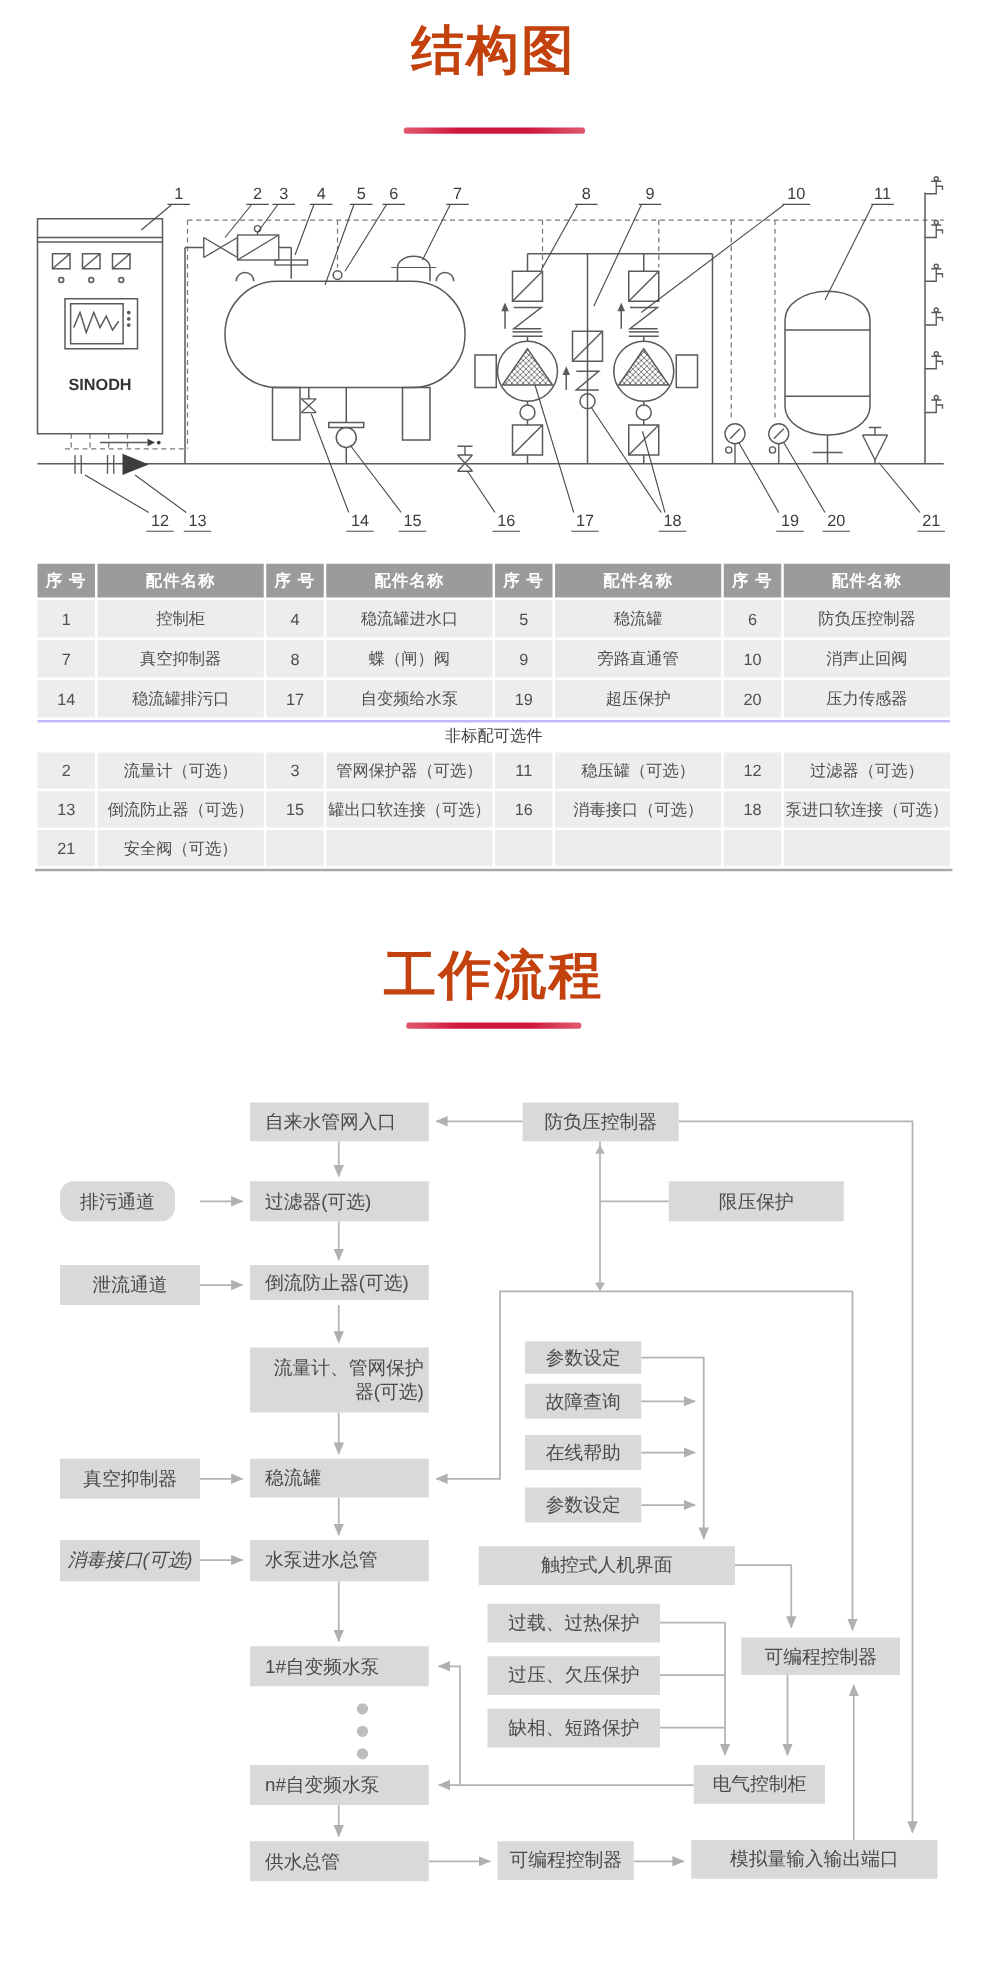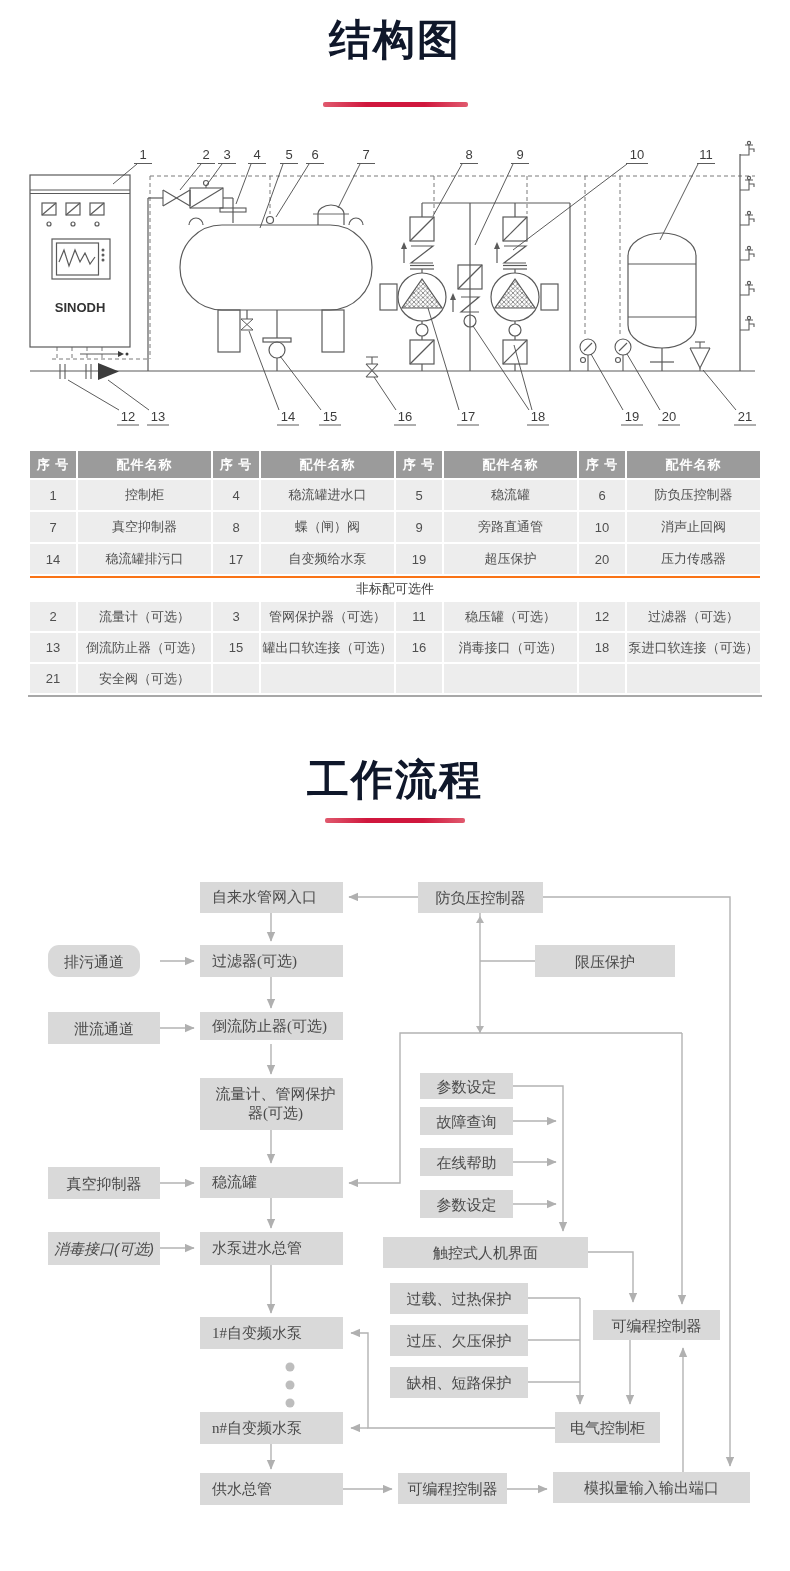--- a/index.html
+++ b/index.html
@@ -1,28 +1,28 @@
 <!DOCTYPE html>
 <html><head>
 <meta charset="utf-8">
 <style>
   html,body{margin:0;padding:0;background:#fff;}
   body{font-family:"Liberation Sans","DejaVu Sans",sans-serif;}
   .page{position:relative;width:790px;height:1571px;margin:0 auto;background:#fff;overflow:hidden;}
-  .sec-title{position:absolute;left:0;width:790px;text-align:center;font-size:42px;font-weight:bold;color:#0f172a;letter-spacing:2px;}
+  .sec-title{position:absolute;left:0;width:790px;text-align:center;font-size:42px;font-weight:bold;color:#c2410c;letter-spacing:2px;}
   .red-bar{position:absolute;height:5px;background:linear-gradient(90deg,#e05a6e,#d0173d 30%,#d0173d 70%,#e05a6e);border-radius:2px;}
   .diagram-svg{position:absolute;left:0;top:140px;width:790px;height:305px;}
   .flow-wrap{position:absolute;left:0;top:870px;width:790px;height:700px;}
   .flow-svg{position:absolute;left:0;top:0;width:790px;height:700px;}
   .fb{position:absolute;background:#d9d9d9;color:#4a4a4a;font-size:15px;display:flex;align-items:center;justify-content:center;text-align:center;line-height:19px;box-sizing:border-box;}
-  .fb.la{justify-content:flex-start;text-align:center;padding-left:12px;padding-right:4px;font-family:Liberation Serif, serif;}
+  .fb.la{justify-content:flex-start;text-align:right;padding-left:12px;padding-right:4px;}
   table.parts{position:absolute;left:28px;top:449px;width:734px;border-collapse:separate;border-spacing:2px;table-layout:fixed;font-size:13px;color:#4f4f4f;border-bottom:2px solid #a8a8a8;}
   table.parts th{background:#9b9b9b;color:#ffffff;font-weight:bold;height:25px;font-size:13px;letter-spacing:1px;}
   table.parts td{background:#ededed;height:28px;text-align:center;overflow:hidden;white-space:nowrap;}
-  table.parts td.sep{background:#ffffff;border-top:2px solid #f97316;height:20px;color:#3f3f3f;}
+  table.parts td.sep{background:#ffffff;border-top:2px solid #c4b5fd;height:20px;color:#3f3f3f;}
   table.parts tr.opt td{height:27px;}
   .c-n{width:46px;}
   .c-w{width:133px;}
 </style>
 </head>
 <body>
 
 <div class="page">
 
   <div class="sec-title" style="top:12px;">结构图</div>

